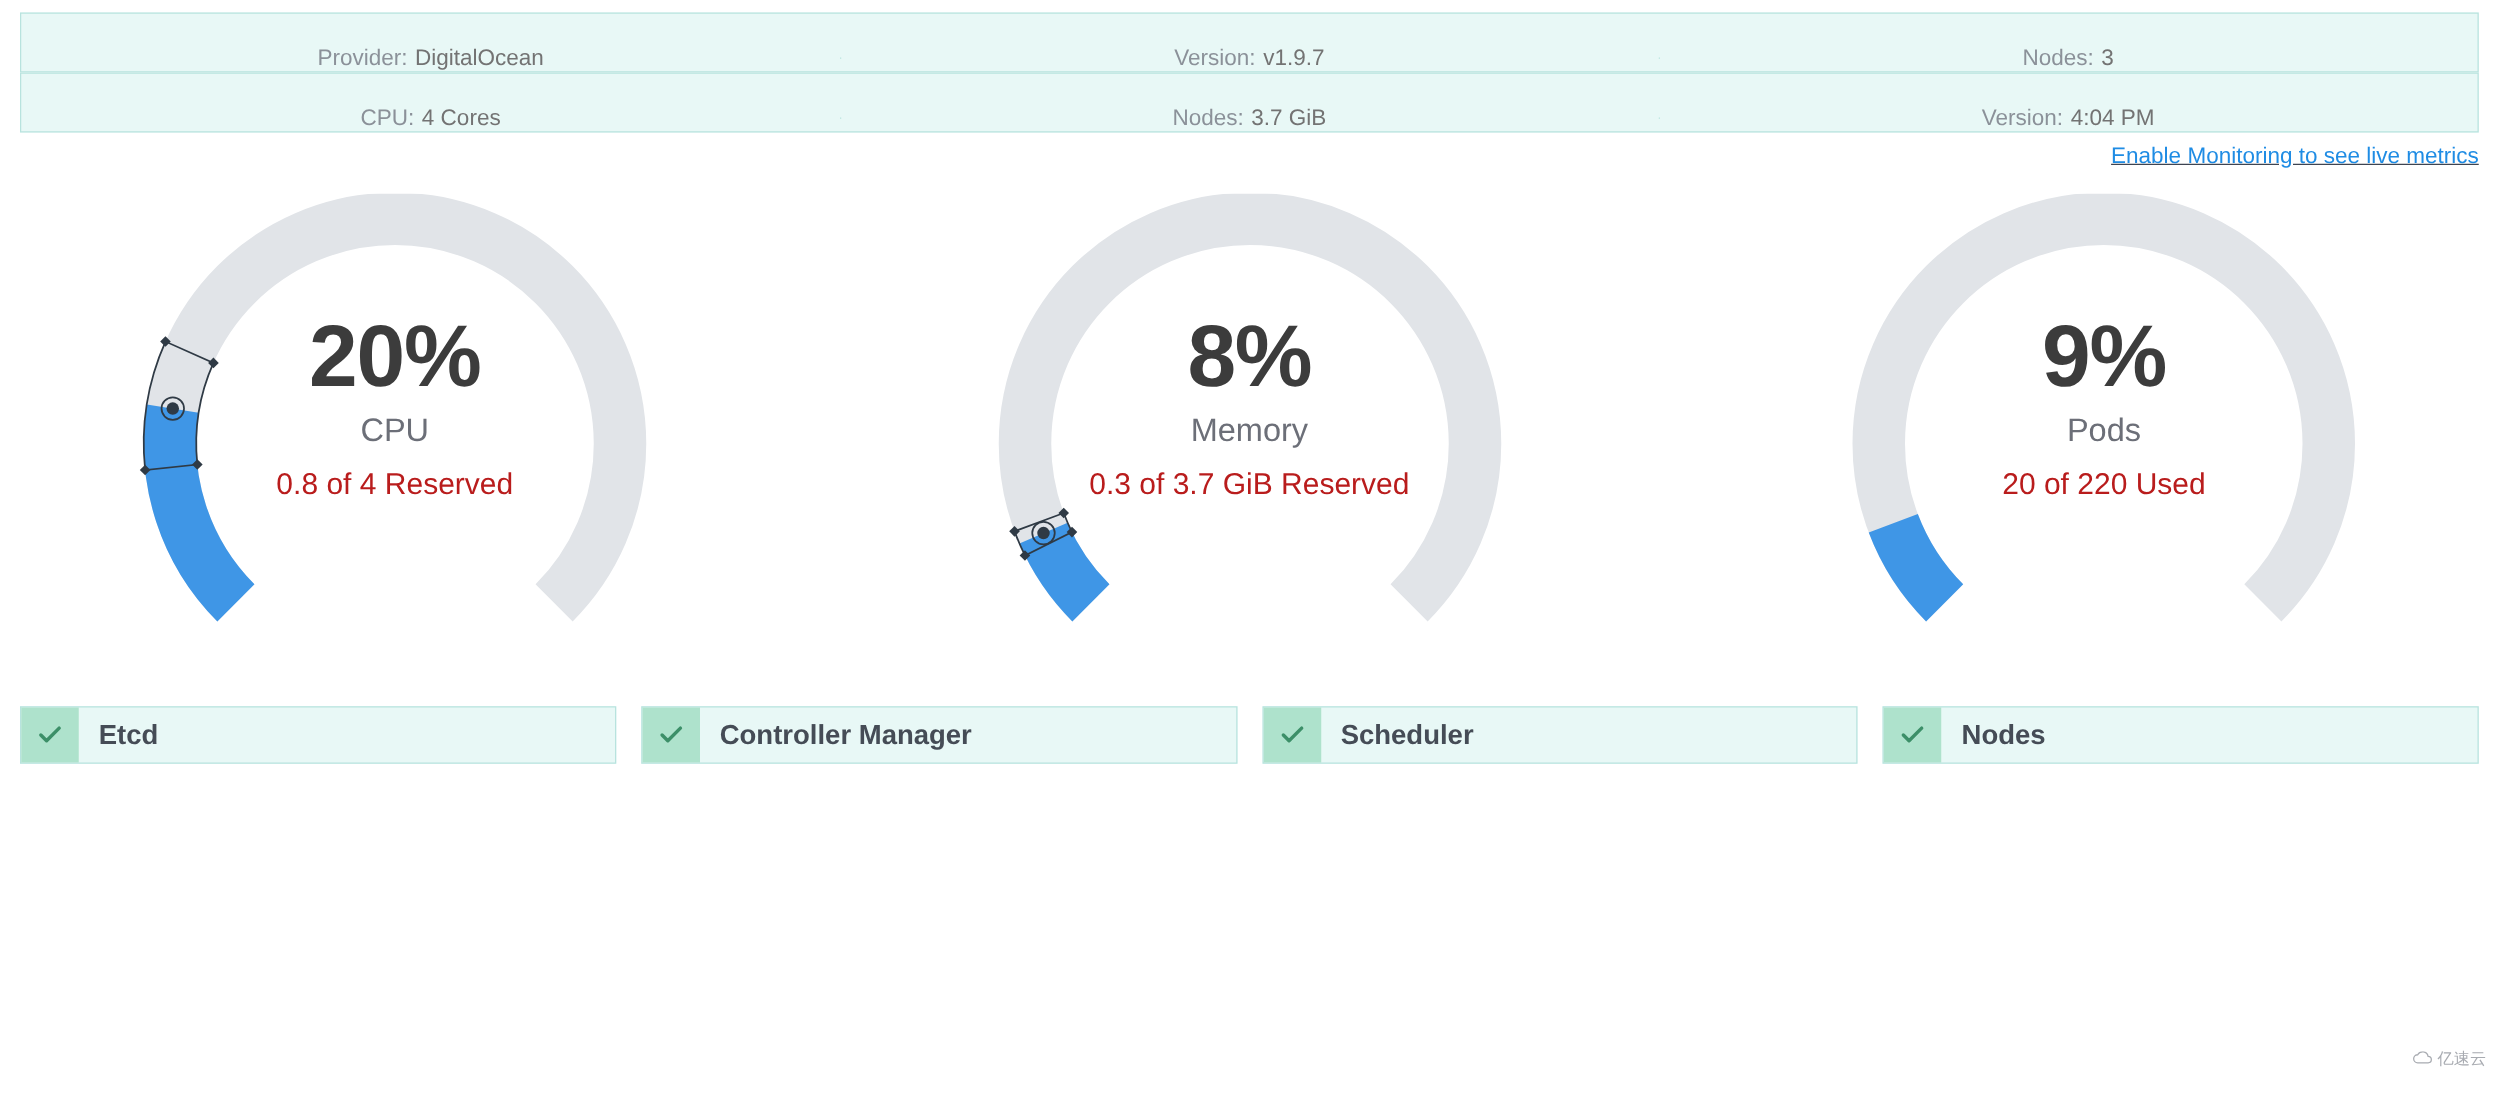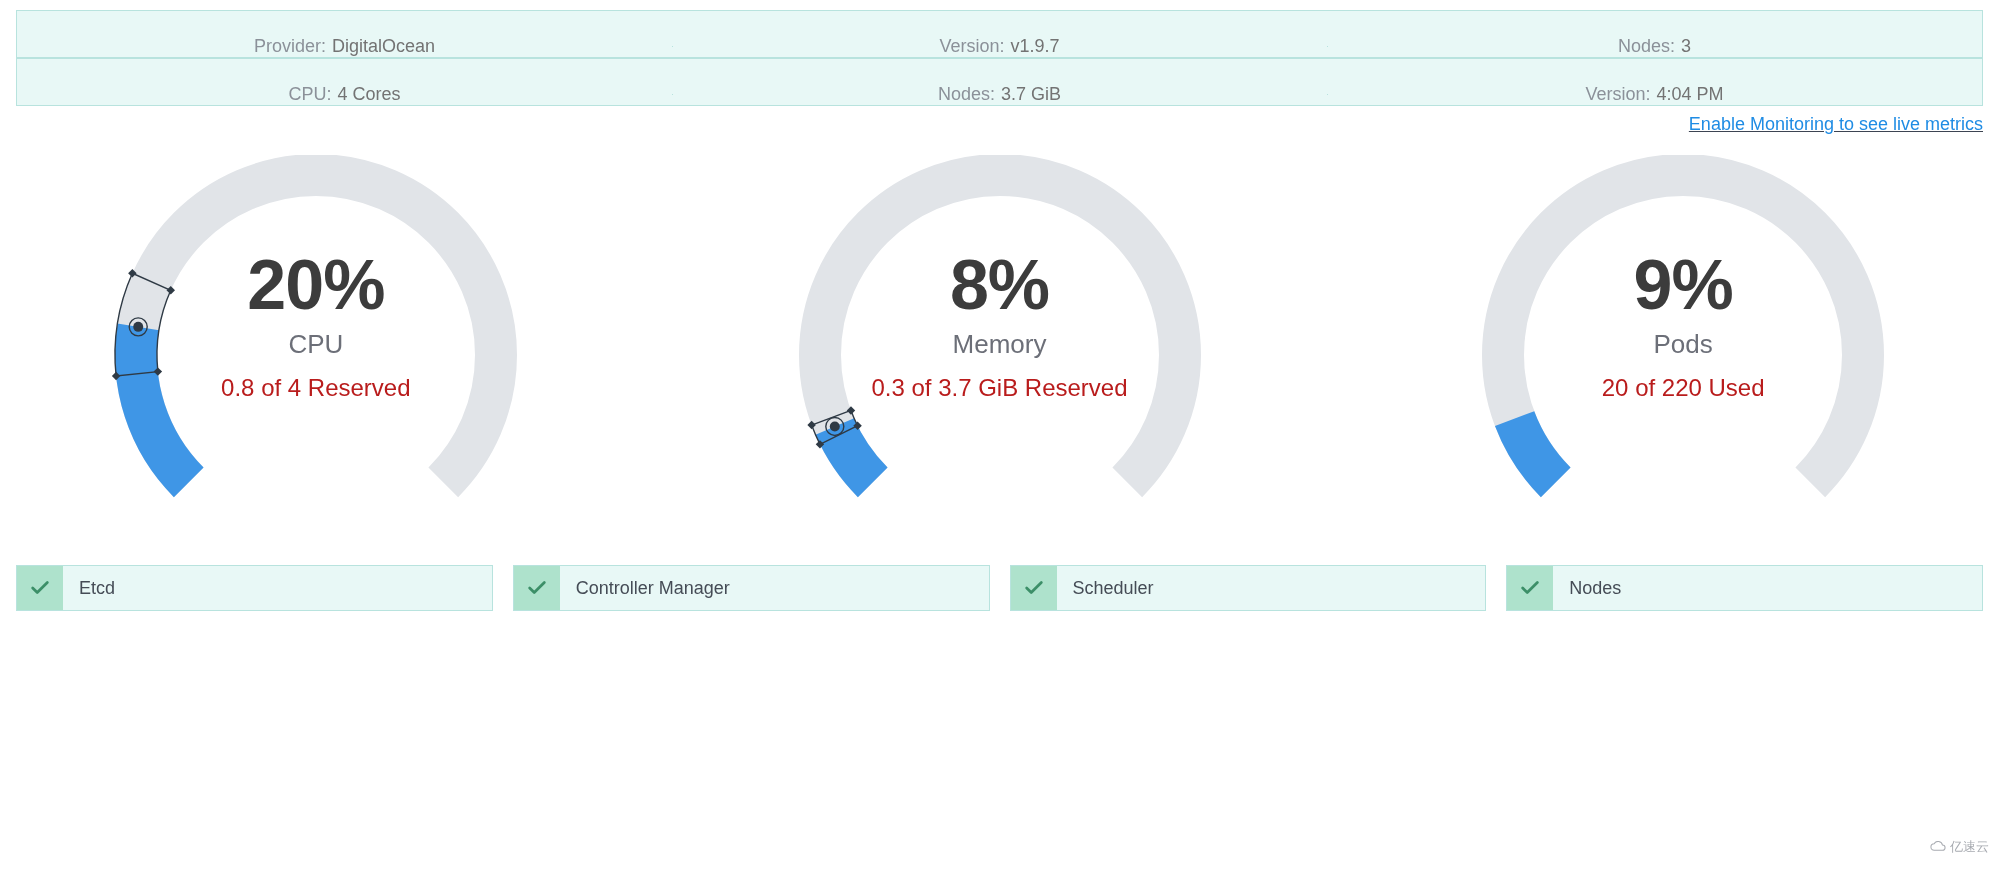--- a/index.html
+++ b/index.html
@@ -56,21 +56,21 @@
   border: 1px solid #b8e3de;
 }
 .status-check {
   width: 46px;
   height: 44px;
   background: #aee2cc;
   display: flex;
   align-items: center;
   justify-content: center;
 }
-.status-label { padding-left: 16px; font-size: 18px; color: #454c56; }
+.status-label { padding-left: 16px; font-size: 22px; color: #454c56; font-weight: bold; }
 .watermark {
   position: fixed;
   bottom: 24px;
   right: 10px;
   font-size: 13px;
   color: #a8abb1;
   display: flex;
   align-items: center;
   gap: 3px;
 }

